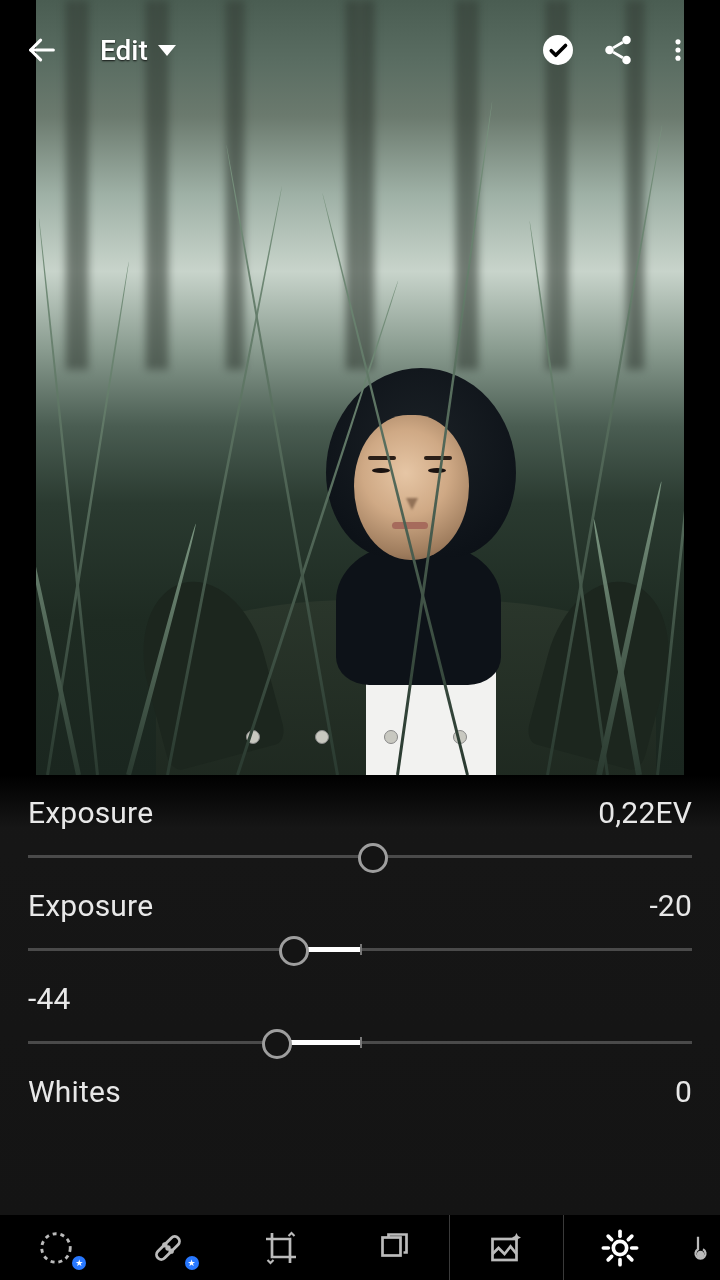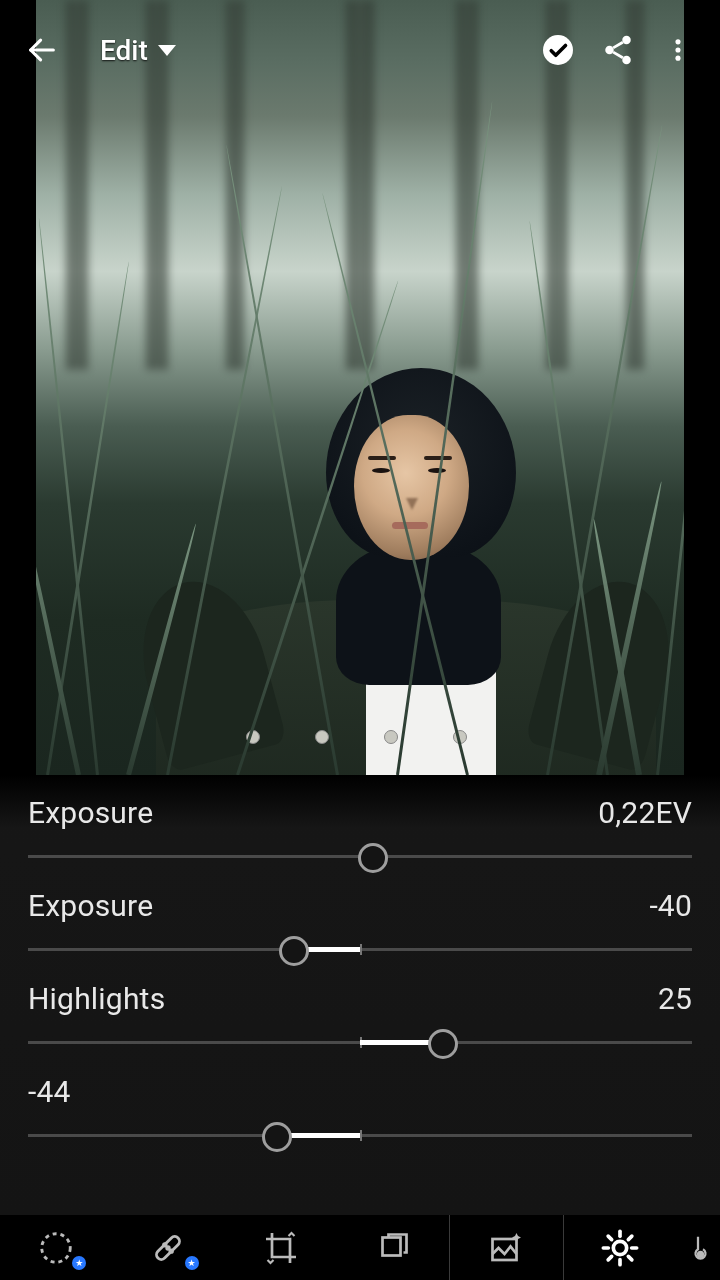--- a/index.html
+++ b/index.html
@@ -194,50 +194,44 @@
         <div class="track">
           <div class="rail"></div>
           <div class="tick"></div>
           <div class="fill" style="left: 50%; width: 0%;"></div>
           <div class="thumb" style="left: 52%;"></div>
         </div>
       </div>
       <div class="slider-row">
         <div class="slider-head">
           <span>Exposure</span>
-          <span class="val">-40</span>
+          <span class="val">-20</span>
         </div>
         <div class="track">
           <div class="rail"></div>
           <div class="tick"></div>
           <div class="fill" style="left: 40%; width: 10%;"></div>
           <div class="thumb" style="left: 40%;"></div>
         </div>
       </div>
       <div class="slider-row">
         <div class="slider-head">
-          <span>Highlights</span>
-          <span class="val">25</span>
-        </div>
-        <div class="track">
-          <div class="rail"></div>
-          <div class="tick"></div>
-          <div class="fill" style="left: 50%; width: 12.5%;"></div>
-          <div class="thumb" style="left: 62.5%;"></div>
-        </div>
-      </div>
-      <div class="slider-row">
-        <div class="slider-head">
           <span class="val">-44</span>
         </div>
         <div class="track">
           <div class="rail"></div>
           <div class="tick"></div>
           <div class="fill" style="left: 37.5%; width: 12.5%;"></div>
           <div class="thumb" style="left: 37.5%;"></div>
+        </div>
+      </div>
+      <div class="slider-row">
+        <div class="slider-head">
+          <span>Whites</span>
+          <span class="val">0</span>
         </div>
       </div>
     </div>
 </div>
 
 <div class="toolbar">
   <div class="tool">
     <svg width="38" height="38" viewBox="0 0 24 24" fill="none" stroke="#bbb" stroke-width="1.8" stroke-dasharray="2.5 2.5">
         <circle cx="12" cy="12" r="9"></circle>
       </svg>

